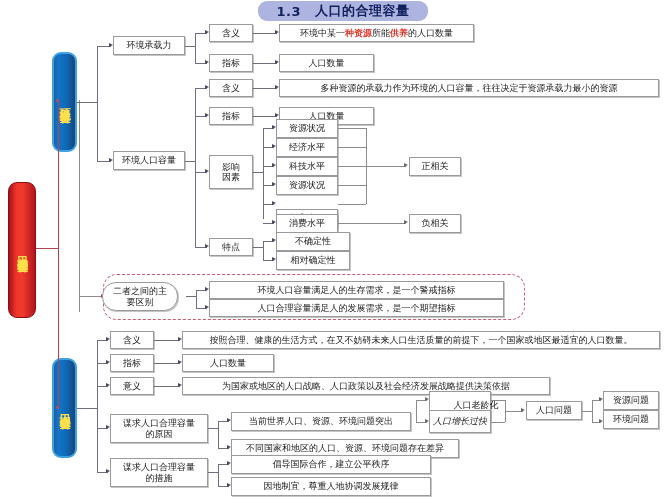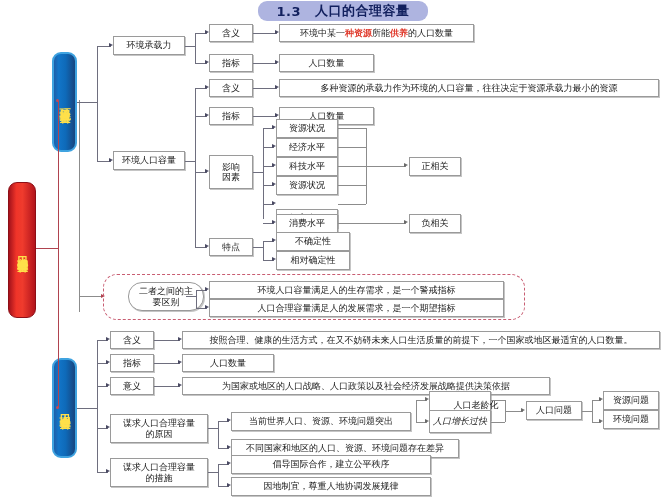--- a/index.html
+++ b/index.html
@@ -279,21 +279,21 @@
 
   <div class="box" style="left:276px;top:232px;width:74px;height:19px;">
     <span>不确定性</span>
   </div>
   <div class="box" style="left:276px;top:251px;width:74px;height:19px;">
     <span>相对确定性</span>
   </div>
 
   <div id="dashbox"></div>
 
-  <div class="box wrap" style="left:128px;top:282px;width:76px;height:29px;flex-direction:column;border-radius:14px;">
+  <div class="box wrap" style="left:102px;top:282px;width:76px;height:29px;flex-direction:column;border-radius:14px;">
     <span>二者之间的主</span>
     <span>要区别</span>
   </div>
 
   <div class="h" style="left:186px;top:296px;width:10px;"></div>
   <div class="v" style="left:196px;top:290px;height:18px;"></div>
   <div class="h" style="left:196px;top:290px;width:11px;"></div>
   <div class="arw" style="left:205px;top:287px;"></div>
   <div class="h" style="left:196px;top:308px;width:11px;"></div>
   <div class="arw" style="left:205px;top:305px;"></div>

